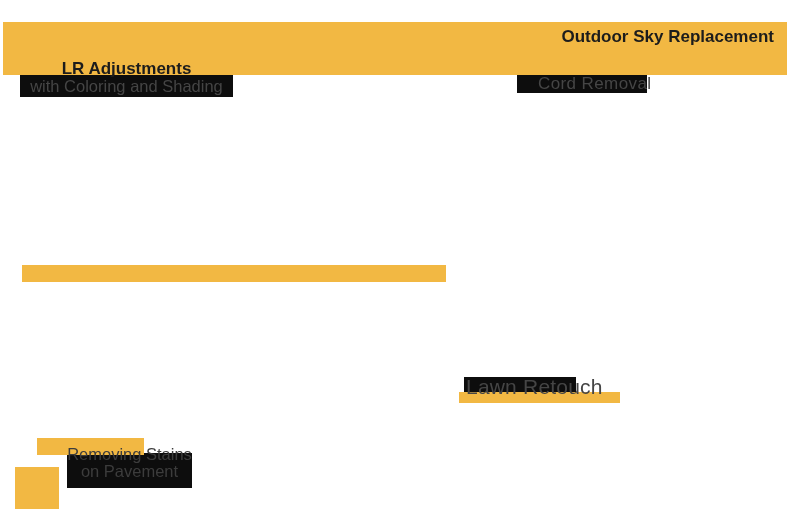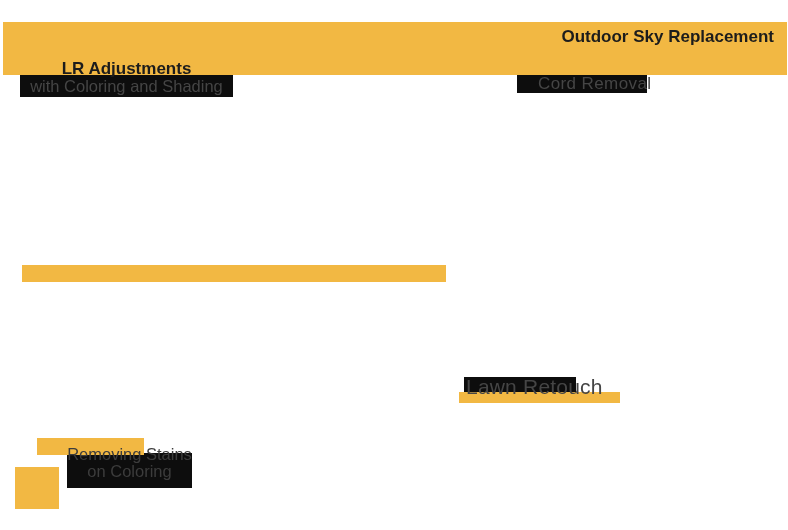--- a/index.html
+++ b/index.html
@@ -92,17 +92,17 @@
   <div class="abs ybar mid-bar"></div>
 
   <div class="abs bbox lawn-box"></div>
   <div class="abs txt lawn-text">Lawn Retouch</div>
   <div class="abs ybar lawn-bar"></div>
 
   <div class="abs ybar stains-bar"></div>
   <div class="abs bbox stains-box"></div>
   <div class="abs txt stains-text">
     <div>Removing Stains</div>
-    <div>on Coloring</div>
+    <div>on Pavement</div>
   </div>
   <div class="abs ybar bottom-square"></div>
 
 </div>
 
 </body></html>

